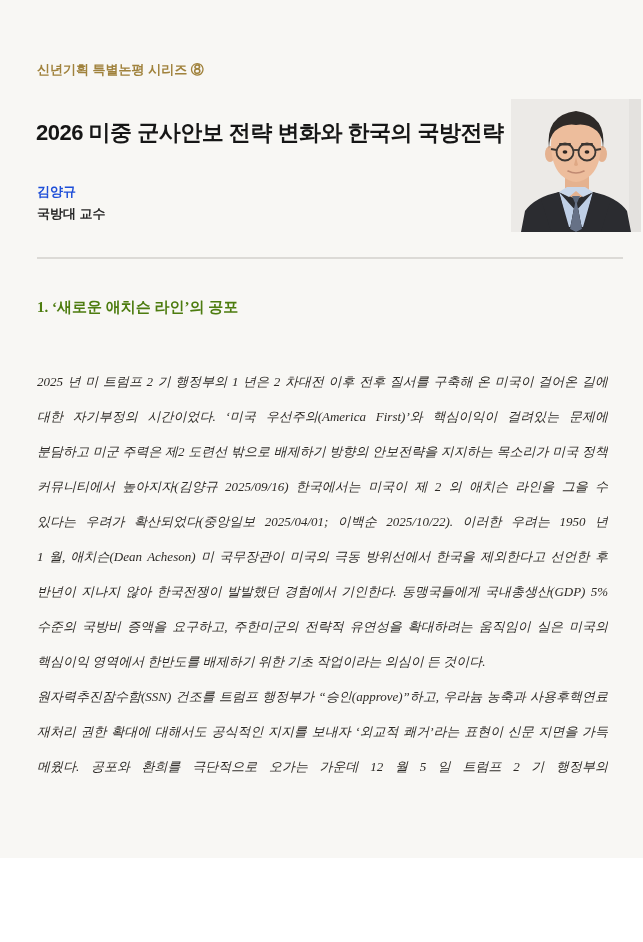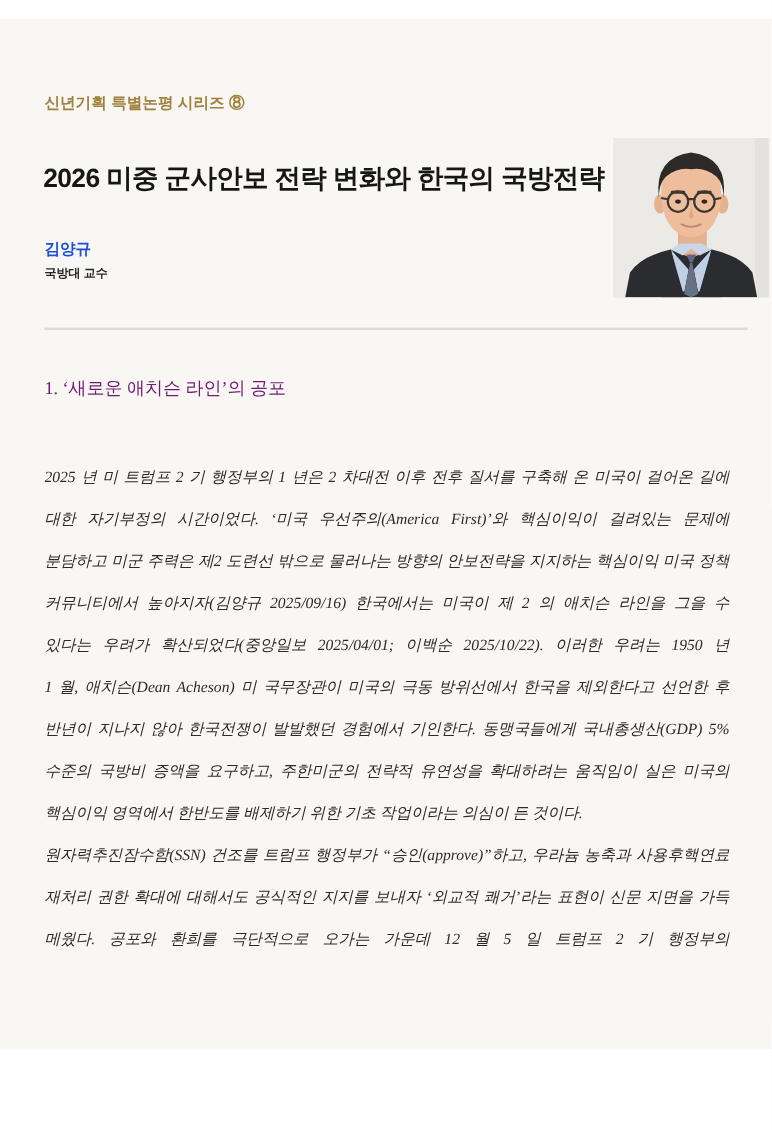--- a/index.html
+++ b/index.html
@@ -7,21 +7,20 @@
   body {
     font-family: "Liberation Serif", serif;
     background: #ffffff;
   }
   .page {
     position: relative;
     width: 643px;
     height: 858px;
     background: #f8f7f4;
     overflow: hidden;
-    margin-top: 16px;
   }
   .series-label {
     position: absolute;
     left: 37px; top: 61px;
     font-family: "Liberation Sans", sans-serif;
     font-weight: bold;
     font-size: 13px;
     color: #a0823c;
     letter-spacing: 0px;
     white-space: nowrap;
@@ -43,43 +42,43 @@
     font-family: "Liberation Sans", sans-serif;
     font-weight: bold;
     font-size: 13px;
     color: #1d4ed8;
   }
   .author-affiliation {
     position: absolute;
     left: 37px; top: 205px;
     font-family: "Liberation Sans", sans-serif;
     font-weight: bold;
-    font-size: 10px;
+    font-size: 13px;
     color: #262626;
   }
   .photo {
     position: absolute;
     left: 511px; top: 99px;
     width: 130px; height: 133px;
     background: #eceae7;
     overflow: hidden;
   }
   .divider {
     position: absolute;
     left: 37px; top: 257px;
     width: 586px; height: 2px;
     background: #dcdad6;
   }
   .section-heading {
     position: absolute;
     left: 37px; top: 298px;
     font-family: "Liberation Serif", serif;
-    font-weight: normal;
+    font-weight: bold;
     font-size: 15px;
-    color: #701a75;
+    color: #4d7c0f;
     white-space: nowrap;
   }
   .body-text {
     position: absolute;
     left: 37px; top: 364px;
     width: 571px;
     font-style: italic;
   }
   .line {
     height: 35px;
@@ -165,21 +164,21 @@
   <div class="author-name">김양규</div>
   <div class="author-affiliation">국방대 교수</div>
 
   <div class="divider"></div>
 
   <div class="section-heading">1. ‘새로운 애치슨 라인’의 공포</div>
 
   <div class="body-text">
     <div class="line">2025 년 미 트럼프 2 기 행정부의 1 년은 2 차대전 이후 전후 질서를 구축해 온 미국이 걸어온 길에</div>
     <div class="line">대한 자기부정의 시간이었다. ‘미국 우선주의(America First)’와 핵심이익이 걸려있는 문제에</div>
-    <div class="line">분담하고 미군 주력은 제2 도련선 밖으로 물러나는 방향의 안보전략을 지지하는 핵심이익 미국 정책</div>
+    <div class="line">분담하고 미군 주력은 제2 도련선 밖으로 배제하기 방향의 안보전략을 지지하는 목소리가 미국 정책</div>
     <div class="line">커뮤니티에서 높아지자(김양규 2025/09/16) 한국에서는 미국이 제 2 의 애치슨 라인을 그을 수</div>
     <div class="line">있다는 우려가 확산되었다(중앙일보 2025/04/01; 이백순 2025/10/22). 이러한 우려는 1950 년</div>
     <div class="line">1 월, 애치슨(Dean Acheson) 미 국무장관이 미국의 극동 방위선에서 한국을 제외한다고 선언한 후</div>
     <div class="line">반년이 지나지 않아 한국전쟁이 발발했던 경험에서 기인한다. 동맹국들에게 국내총생산(GDP) 5%</div>
     <div class="line">수준의 국방비 증액을 요구하고, 주한미군의 전략적 유연성을 확대하려는 움직임이 실은 미국의</div>
     <div class="line para-end">핵심이익 영역에서 한반도를 배제하기 위한 기초 작업이라는 의심이 든 것이다.</div>
     <div class="line">원자력추진잠수함(SSN) 건조를 트럼프 행정부가 “승인(approve)”하고, 우라늄 농축과 사용후핵연료</div>
     <div class="line">재처리 권한 확대에 대해서도 공식적인 지지를 보내자 ‘외교적 쾌거’라는 표현이 신문 지면을 가득</div>
     <div class="line">메웠다. 공포와 환희를 극단적으로 오가는 가운데 12 월 5 일 트럼프 2 기 행정부의</div>
   </div>

